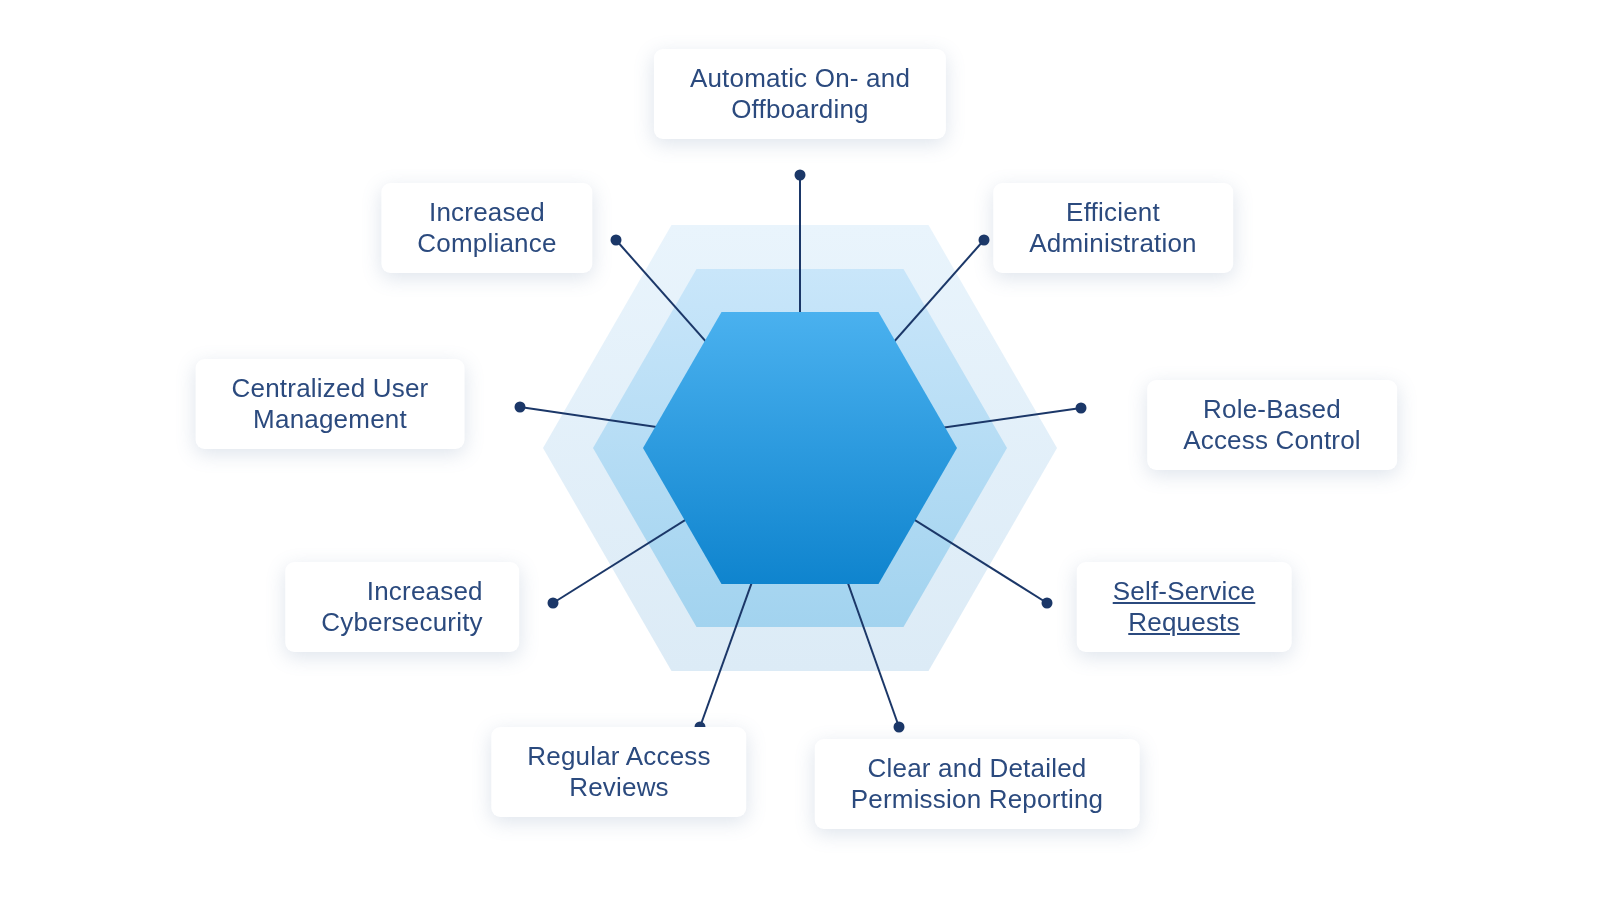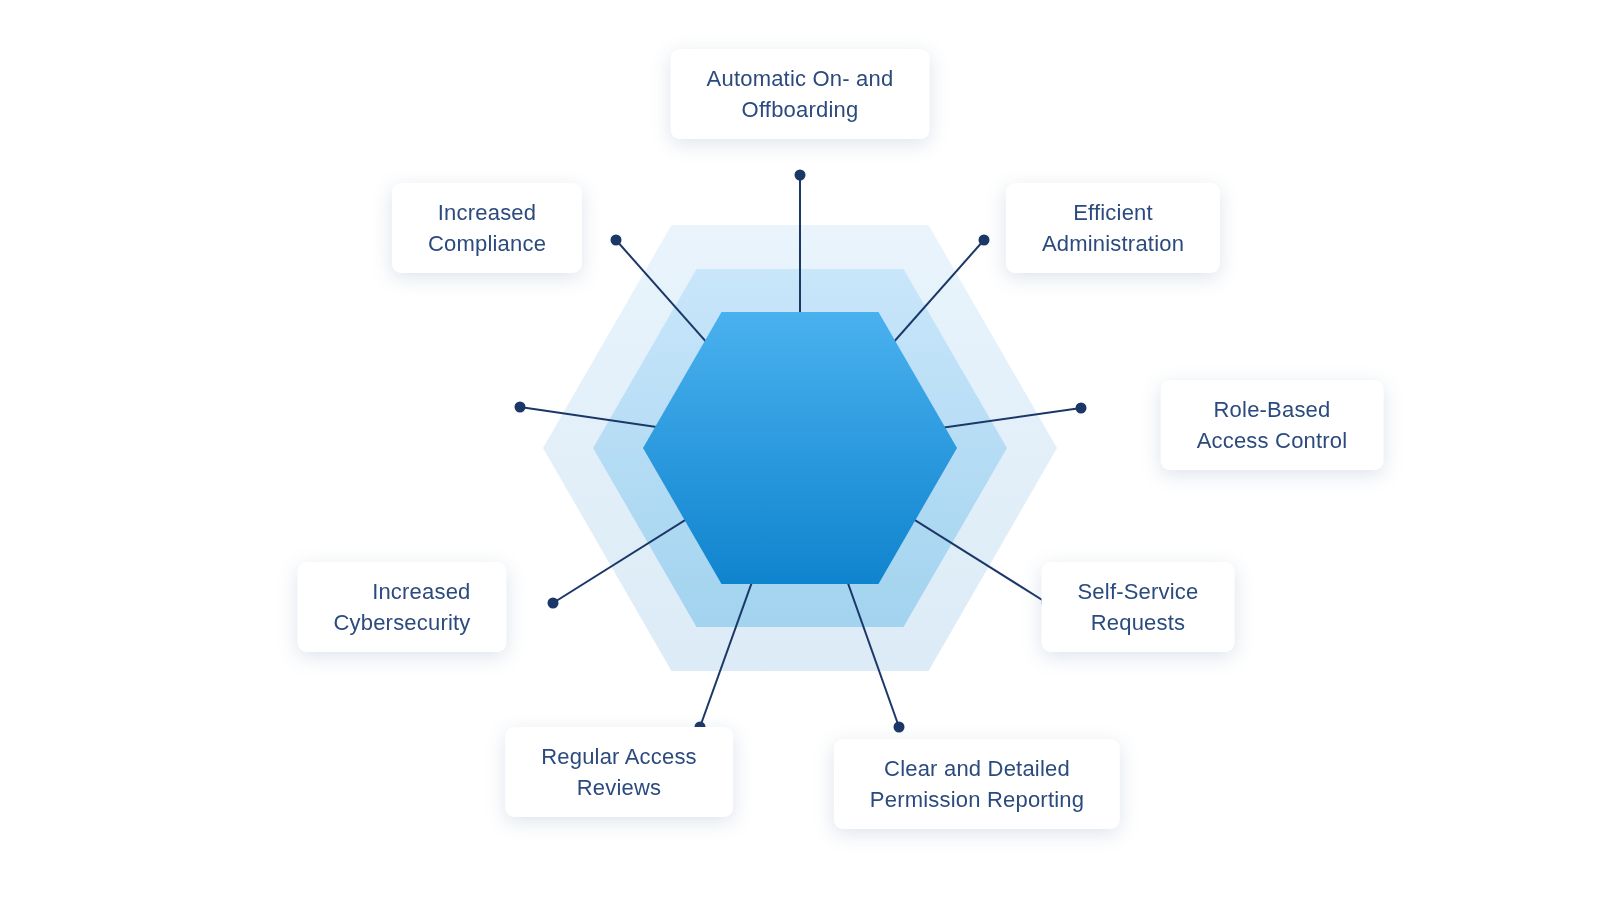--- a/index.html
+++ b/index.html
@@ -19,21 +19,21 @@
     position: absolute;
     left: 0;
     top: 0;
   }
   .card {
     position: absolute;
     transform: translate(-50%, -50%);
     background: #ffffff;
     border-radius: 9px;
     padding: 14px 36px;
-    font-size: 22px;
+    font-size: 26px;
     line-height: 31px;
     font-weight: 400;
     color: #2b4a7e;
     text-align: center;
     white-space: pre-line;
     box-shadow: 0 5px 20px rgba(90, 120, 160, 0.20);
     letter-spacing: 0.2px;
   }
   .center-label {
     position: absolute;
@@ -101,24 +101,26 @@
     </g>
   </svg>
 
 
   <div class="card" style="left:800px;  top:94px;">Automatic On- and
 Offboarding</div>
   <div class="card" style="left:487px;  top:228px;">Increased
 Compliance</div>
   <div class="card" style="left:1113px; top:228px;">Efficient
 Administration</div>
+  <div class="card" style="left:330px;  top:404px;">Centralized User
+Management</div>
   <div class="card" style="left:1272px; top:425px;">Role-Based
 Access Control</div>
   <div class="card" style="left:402px;  top:607px;text-align:right;">Increased
 Cybersecurity</div>
-  <div class="card" style="left:1138px; top:607px;">Self-Service
+  <div class="card" style="left:1184px; top:607px;text-decoration:underline;">Self-Service
 Requests</div>
   <div class="card" style="left:619px;  top:772px;">Regular Access
 Reviews</div>
   <div class="card" style="left:977px;  top:784px;">Clear and Detailed
 Permission Reporting</div>
 
 </div>
 
 </body></html>

